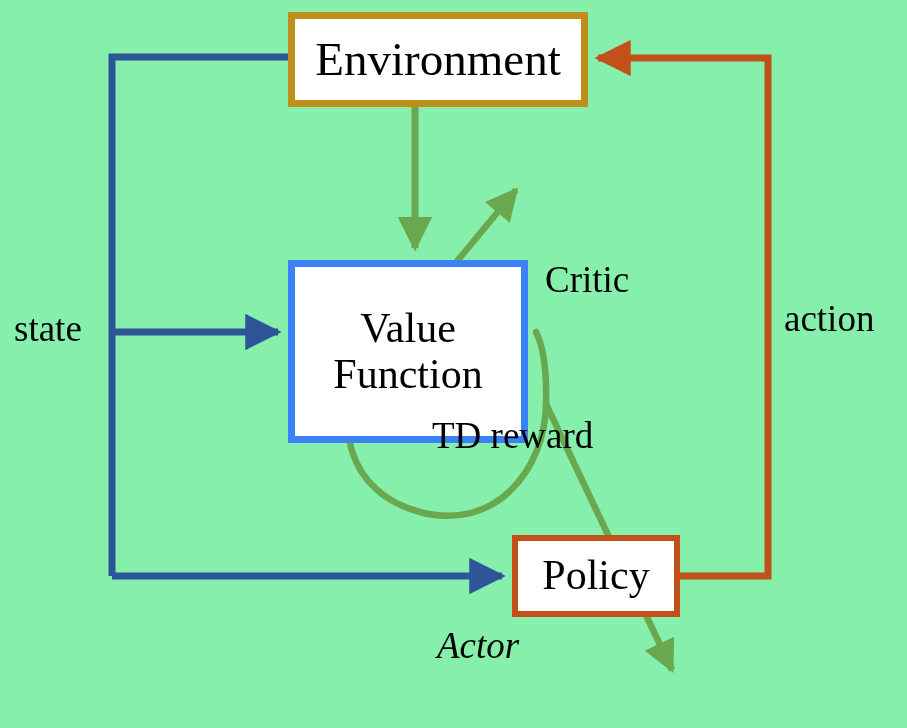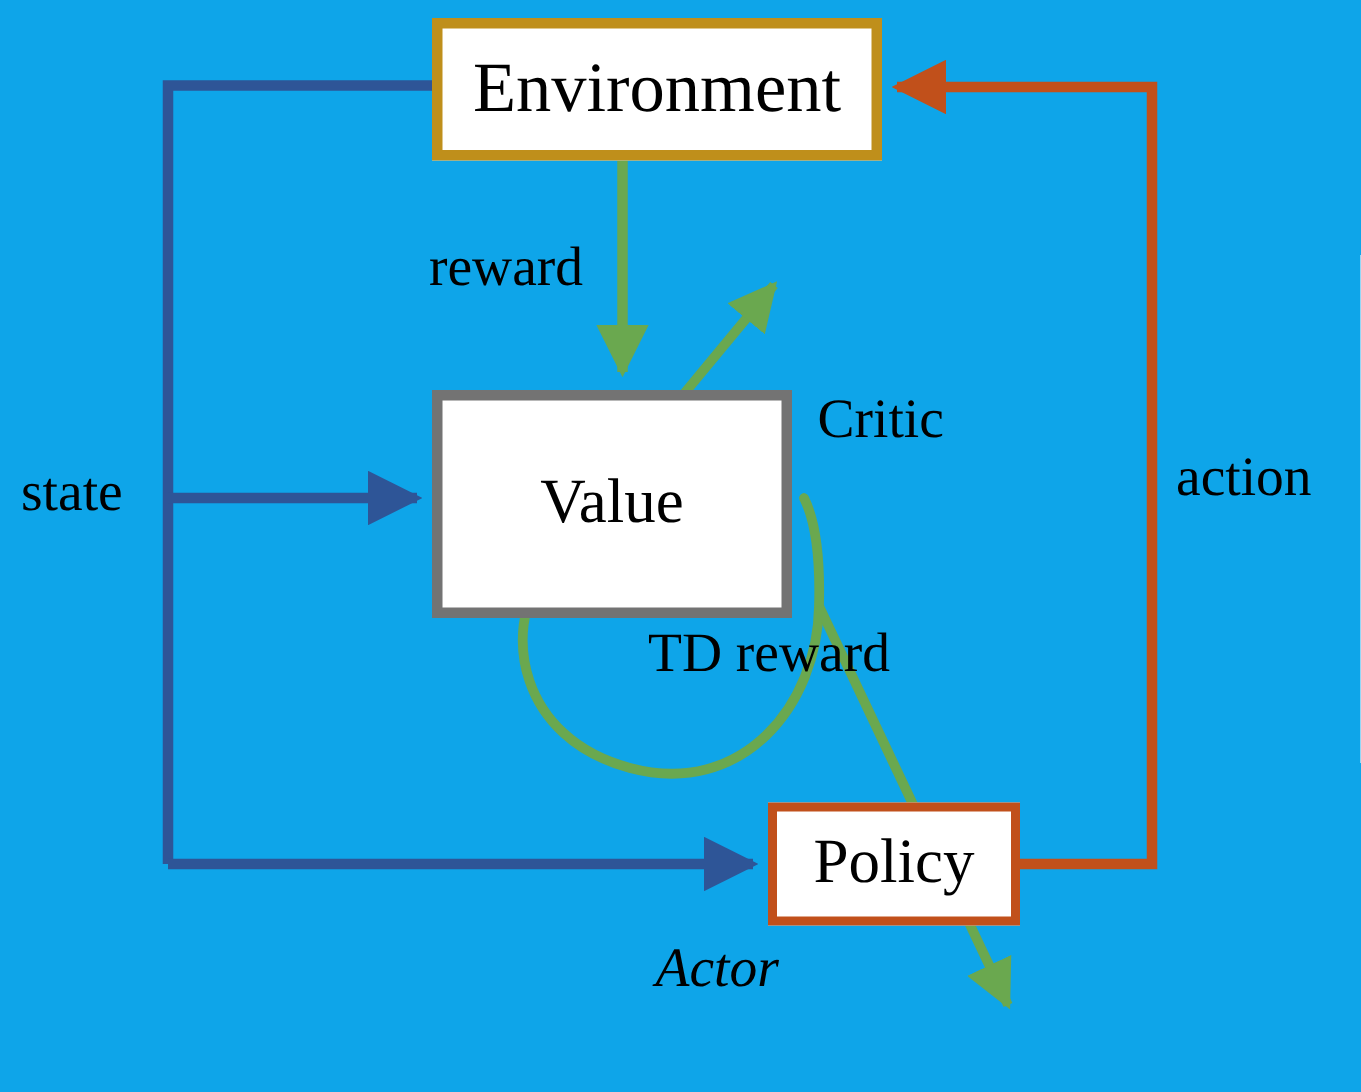--- a/index.html
+++ b/index.html
@@ -4,21 +4,21 @@
 <style>
   html, body {
     margin: 0;
     padding: 0;
     background: #ffffff;
   }
   #diagram-root {
     position: relative;
     width: 907px;
     height: 728px;
-    background: #0ea5e9;
+    background: #86efac;
     overflow: hidden;
     font-family: "Liberation Serif", "DejaVu Serif", serif;
   }
   #diagram-svg {
     position: absolute;
     top: 0;
     left: 0;
     width: 907px;
     height: 728px;
   }
@@ -39,22 +39,22 @@
     top: 12px;
     width: 300px;
     height: 95px;
     border: 7px solid #bf8f1b;
     font-size: 47px;
   }
   #node-value-function {
     left: 288px;
     top: 260px;
     width: 240px;
-    height: 152px;
-    border: 7px solid #737373;
+    height: 183px;
+    border: 7px solid #3b82f6;
     font-size: 42px;
   }
   #node-policy {
     left: 512px;
     top: 535px;
     width: 168px;
     height: 82px;
     border: 6px solid #c1501b;
     font-size: 42px;
   }
@@ -106,28 +106,28 @@
     <path d="M 546 404 L 672 670" fill="none" stroke="#6aa84f" stroke-width="6.5" stroke-linecap="butt" marker-end="url(#arrow-green)"></path>
   </svg>
 
   <div class="node-box" id="node-environment">
     <span>Environment</span>
   </div>
 
   <div class="node-box" id="node-value-function">
     <span>
       <span>Value</span><br>
+      <span>Function</span>
     </span>
   </div>
 
   <div class="node-box" id="node-policy">
     <span>Policy</span>
   </div>
 
-  <div class="edge-label" id="label-reward">reward</div>
 
   <div class="edge-label" id="label-state">state</div>
 
   <div class="edge-label" id="label-action">action</div>
 
   <div class="edge-label" id="label-td-error">TD reward</div>
 
   <div class="edge-label" id="label-critic">Critic</div>
 
   <div class="edge-label" id="label-actor">Actor</div>

